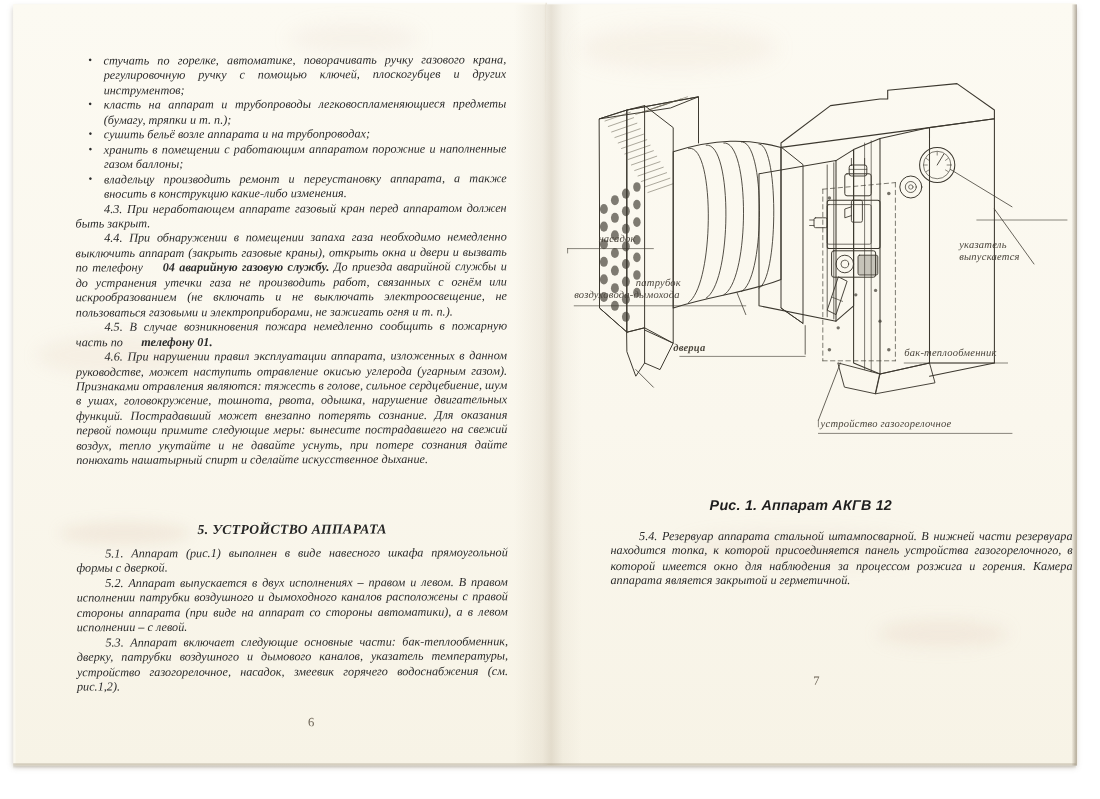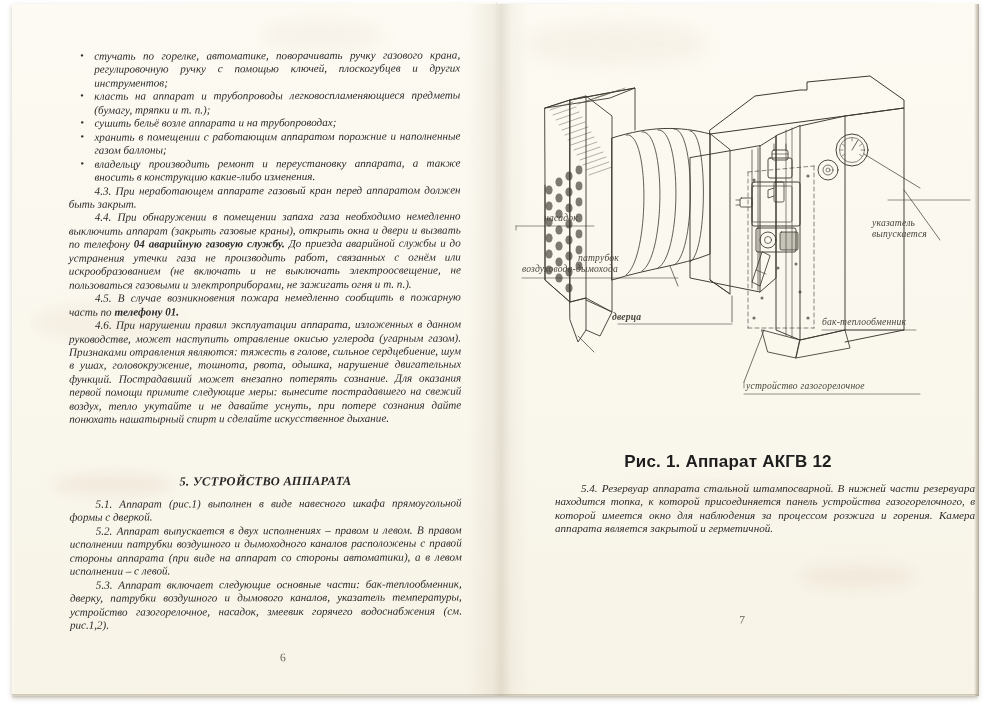--- a/index.html
+++ b/index.html
@@ -102,21 +102,21 @@
     position: relative;
   }
   .bullet::before {
     content: "\2022";
     position: absolute;
     left: 12px;
     top: -1px;
     font-size: 10px;
     font-style: normal;
   }
-  b, .bold { font-weight: bold; }
+  b, .bold { font-weight: bold; margin-left: 14px; }
 
   .section-head {
     position: absolute;
     left: 56px;
     top: 471px;
     width: 392px;
     text-align: center;
     font-style: italic;
     font-weight: bold;
     font-size: 12.4px;
@@ -125,23 +125,24 @@
   }
 
   .fig-caption {
     position: absolute;
     left: 518px;
     top: 452px;
     width: 420px;
     text-align: center;
     font-family: "Liberation Sans", sans-serif;
     font-weight: bold;
-    font-size: 17px;
+    font-size: 13px;
     color: #1e1e1e;
     letter-spacing: 0.2px;
+    font-style: italic;
   }
 
   .folio {
     position: absolute;
     font-family: "Liberation Serif", serif;
     font-size: 11.5px;
     color: #6b6355;
   }
   .folio-left  { left: 266px; top: 648px; }
   .folio-right { left: 726px; top: 640px; }

